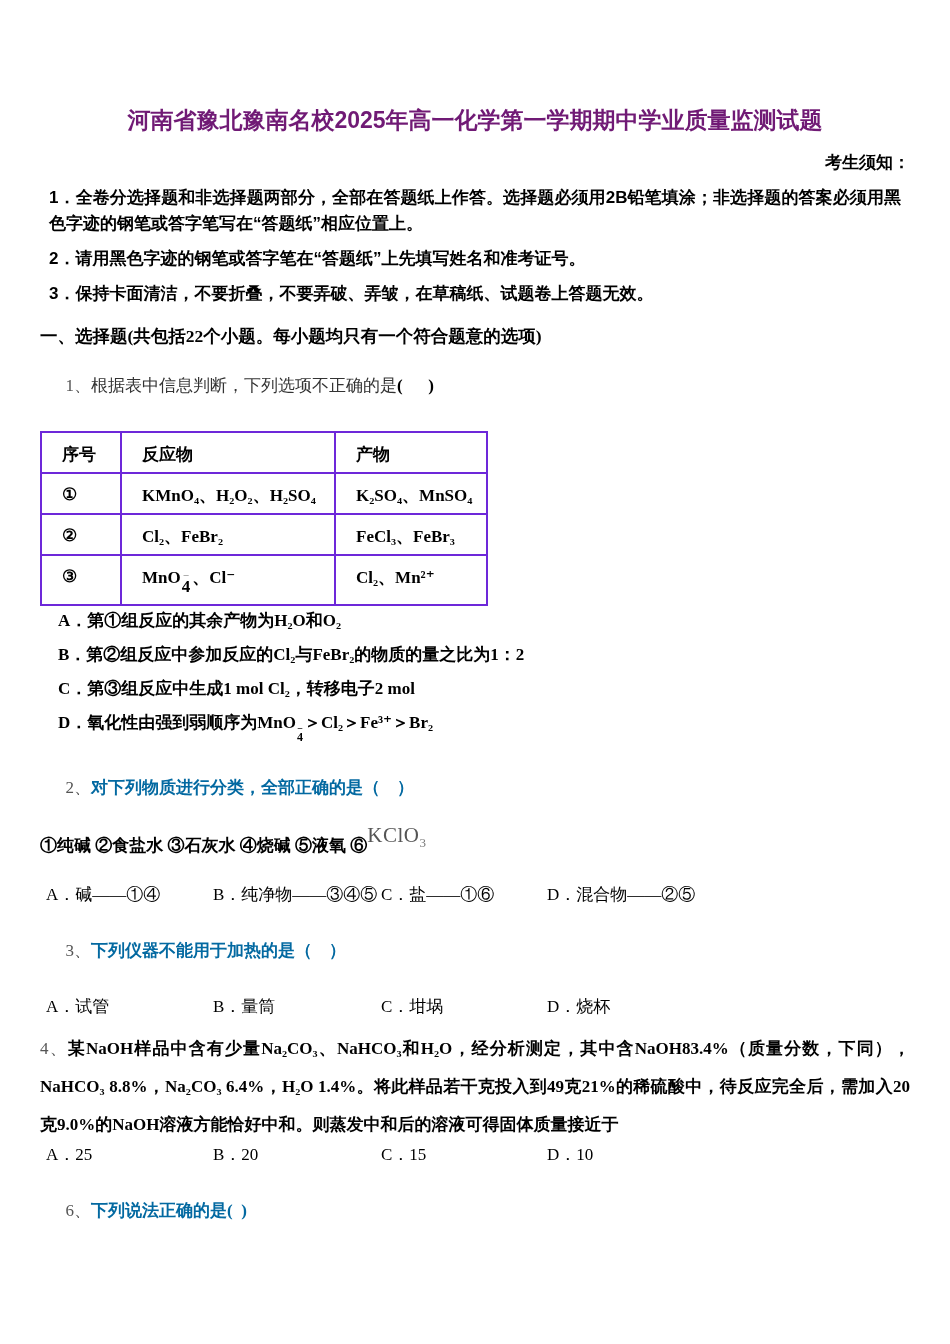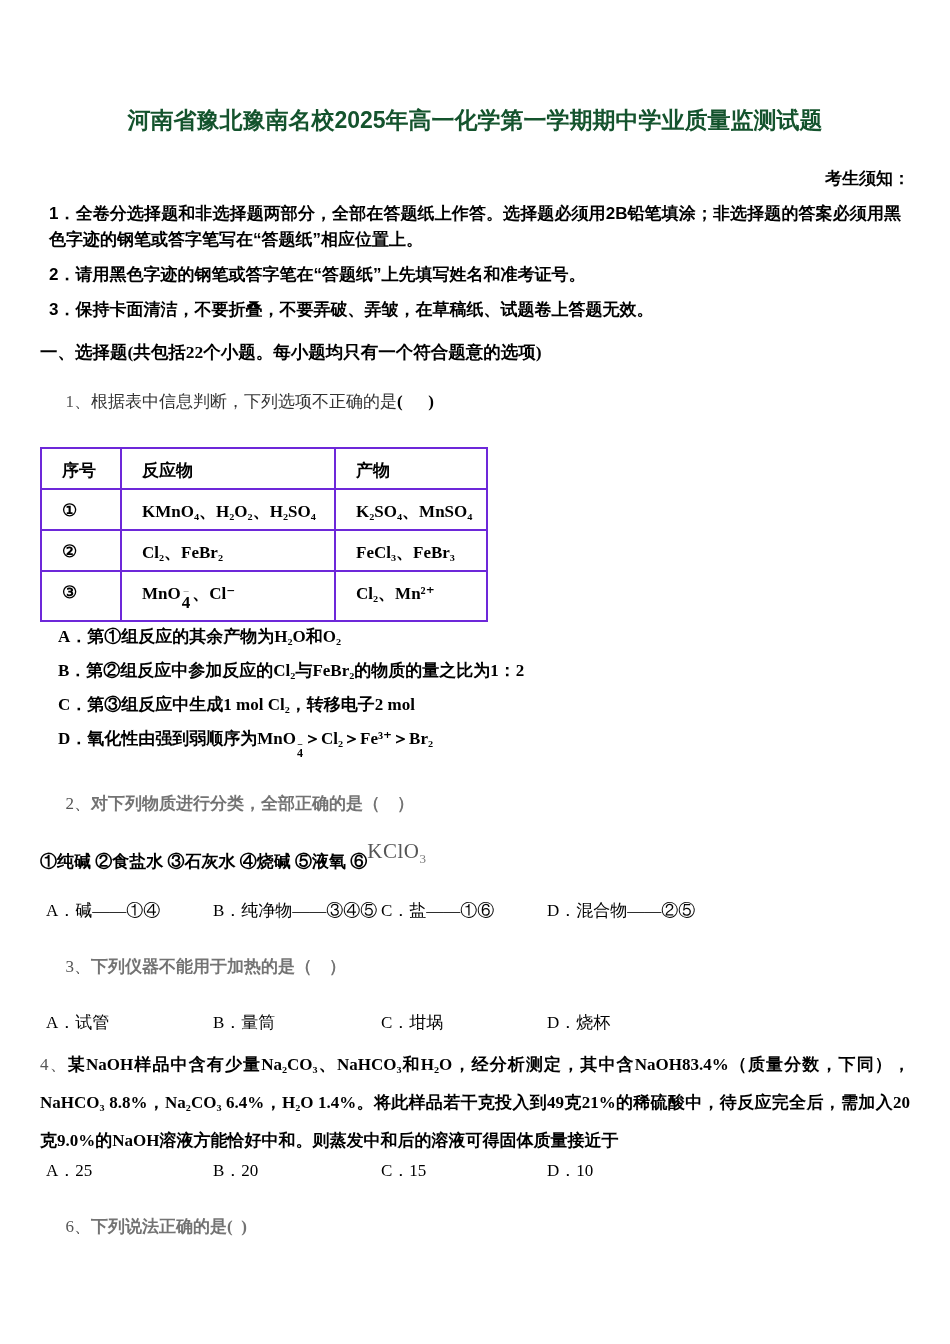--- a/index.html
+++ b/index.html
@@ -4,34 +4,34 @@
 <style>
   html,body{margin:0;padding:0;background:#fff;}
   .page{
     width:950px;height:1344px;box-sizing:border-box;
     background:#fff;color:#000;
     padding:102px 40px 0 40px;
     font-family:"Liberation Serif","DejaVu Serif",serif;
     overflow:hidden;
   }
   .title{
-    margin:0 0 28px 0;text-align:center;
+    margin:0 0 12px 0;text-align:center;
     font-family:"Liberation Sans","DejaVu Sans",sans-serif;
-    font-size:23px;font-weight:bold;line-height:36px;color:#14532d;
+    font-size:23px;font-weight:bold;line-height:36px;color:#701a75;
   }
   .notice{font-family:"Liberation Sans","DejaVu Sans",sans-serif;font-size:17px;line-height:26px;font-weight:600;}
   .notice-heading{margin:0;font-weight:bold;text-align:right;}
   .notice-item{margin:9px;text-align:justify;white-space:pre-wrap;}
   .section-heading{
     margin:16px 0 4px 0;font-size:17.5px;font-weight:bold;line-height:26px;
   }
   .q-stem{margin:0 0 12px 0;font-size:17px;line-height:22px;white-space:pre-wrap;}
   .q-num{font-weight:normal;color:#555;}
   .stem-light{font-weight:normal;color:#333;}
-  .stem-bold{font-weight:bold;color:#737373;}
+  .stem-bold{font-weight:bold;color:#0369a1;}
   .q1-paren{font-weight:bold;color:#000;white-space:pre;}
   table.q1-table{
     border-collapse:collapse;margin:8px 0 4px 0;
     font-size:17px;font-weight:bold;
   }
   table.q1-table th,table.q1-table td{
     border:2px solid #6d28d9;text-align:left;vertical-align:top;
     padding:10px 8px 6px 20px;font-weight:bold;white-space:pre-wrap;
   }
   .col-no{width:50px;}

